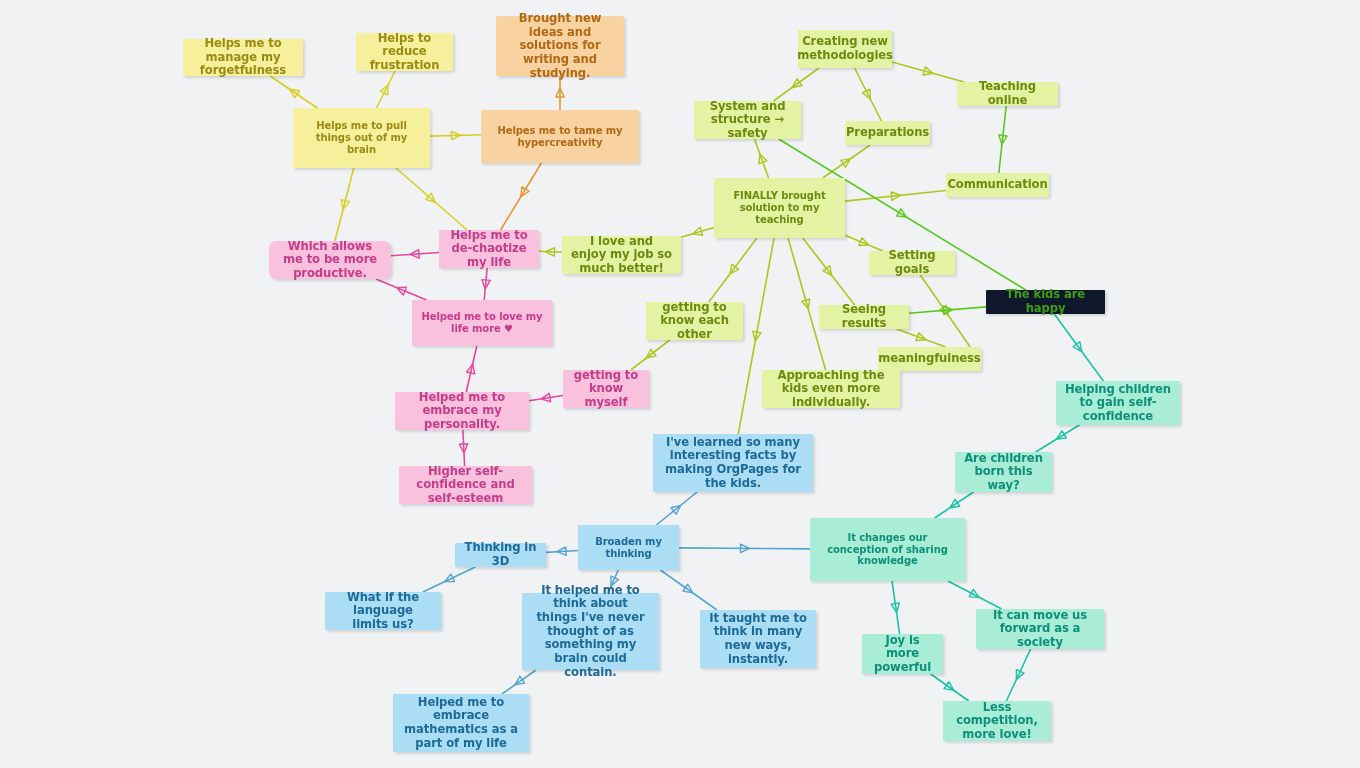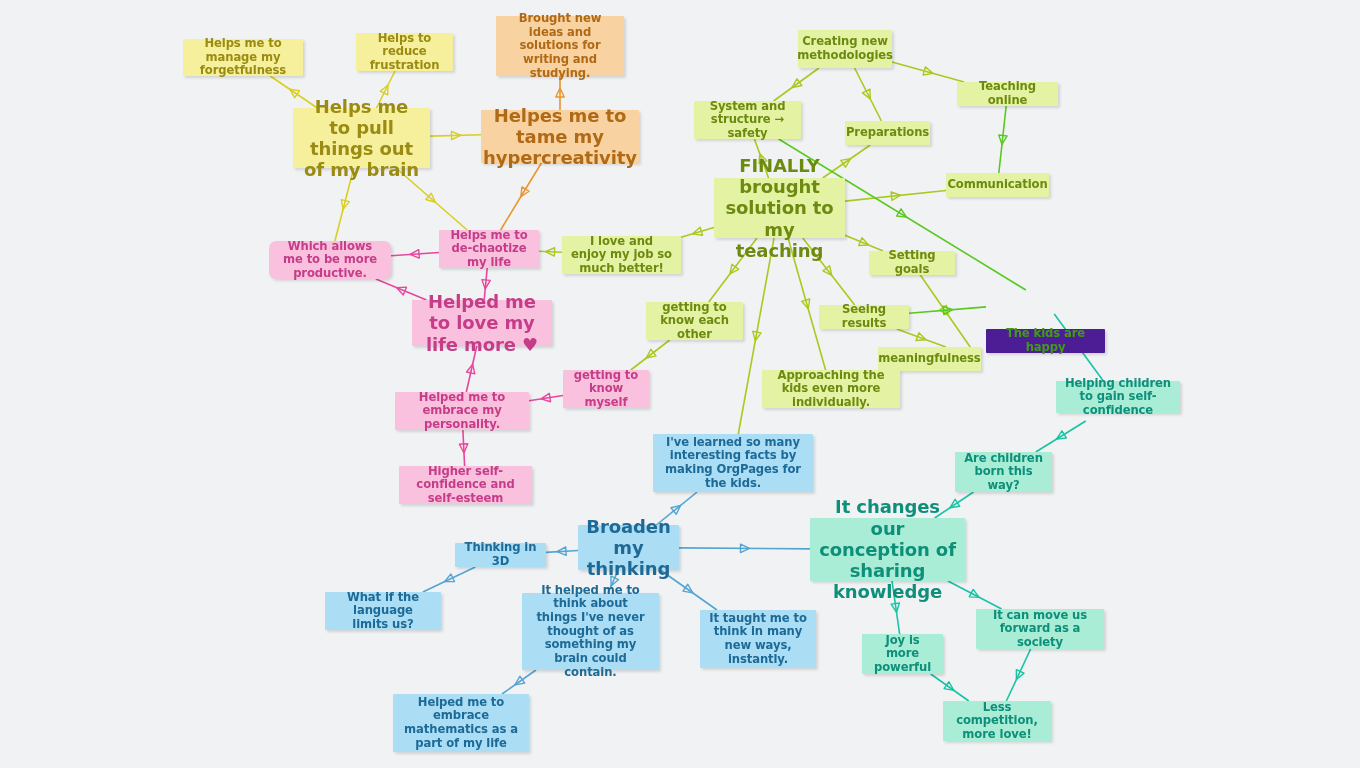--- a/index.html
+++ b/index.html
@@ -25,26 +25,26 @@
     letter-spacing:-0.1px;
     box-shadow:2px 2px 3px rgba(0,0,0,0.13);
     border-radius:1px;
     -webkit-font-smoothing:antialiased;
   }
   
   .c-yellow  {background:#f6f09c;color:#9a8b12;}
   .c-orange  {background:#f9d2a2;color:#b06a15;}
   .c-pink    {background:#fac1de;color:#c53d88;}
   .c-lime    {background:#e4f2a3;color:#6d8a10;}
-  .c-green   {background:#4c1d95;color:#3f9d14;margin-top:39px;}
+  .c-green   {background:#0f172a;color:#3f9d14;}
   .c-blue    {background:#abddf5;color:#1d6a97;}
   .c-mint    {background:#a9edd6;color:#0e8f79;}
 
   .hub{font-weight:bold;}
-  .sz-14{font-size:18px;}
+  .sz-14{font-size:10px;}
   .sz-12{font-size:11.6px;font-weight:bold;}
 </style>
 </head>
 <body style="background: rgb(241, 242, 244);">
 
 <div id="canvas">
   <svg id="edges" width="1360" height="768" viewBox="0 0 1360 768">
       <g>
         <line x1="317.33850931677017" y1="108" x2="270.2329192546584" y2="76" stroke="#d8cf21" stroke-width="1.6"></line>
         <polygon points="5,0 -4,4.2 -4,-4.2" fill="none" stroke="#d8cf21" stroke-width="1.4" stroke-linejoin="round" transform="translate(293.7857142857143,92) rotate(-145.81075631847017)"></polygon>
@@ -317,21 +317,21 @@
       </div>
       <div class="node c-blue sz-12" style="left: 522px; top: 593px; width: 137px; height: 77px;">
         <span>It helped me to think about things I've never thought of as something my brain could contain.</span>
       </div>
       <div class="node c-blue sz-12" style="left: 700px; top: 610px; width: 116px; height: 58px;">
         <span>It taught me to think in many new ways, instantly.</span>
       </div>
       <div class="node c-blue sz-12" style="left: 393px; top: 694px; width: 136px; height: 58px;">
         <span>Helped me to embrace mathematics as a part of my life</span>
       </div>
-      <div class="node c-mint sz-12" style="left: 1056px; top: 381px; width: 124px; height: 32px;">
+      <div class="node c-mint sz-12" style="left: 1056px; top: 381px; width: 124px; height: 44px;">
         <span>Helping children to gain self-confidence</span>
       </div>
       <div class="node c-mint sz-12" style="left: 955px; top: 452px; width: 97px; height: 40px;">
         <span>Are children born this way?</span>
       </div>
       <div class="node c-mint sz-14 hub" style="left: 810px; top: 518px; width: 155px; height: 63px;">
         <span>It changes our conception of sharing knowledge</span>
       </div>
       <div class="node c-mint sz-12" style="left: 976px; top: 609px; width: 128px; height: 40px;">
         <span>It can move us forward as a society</span>

